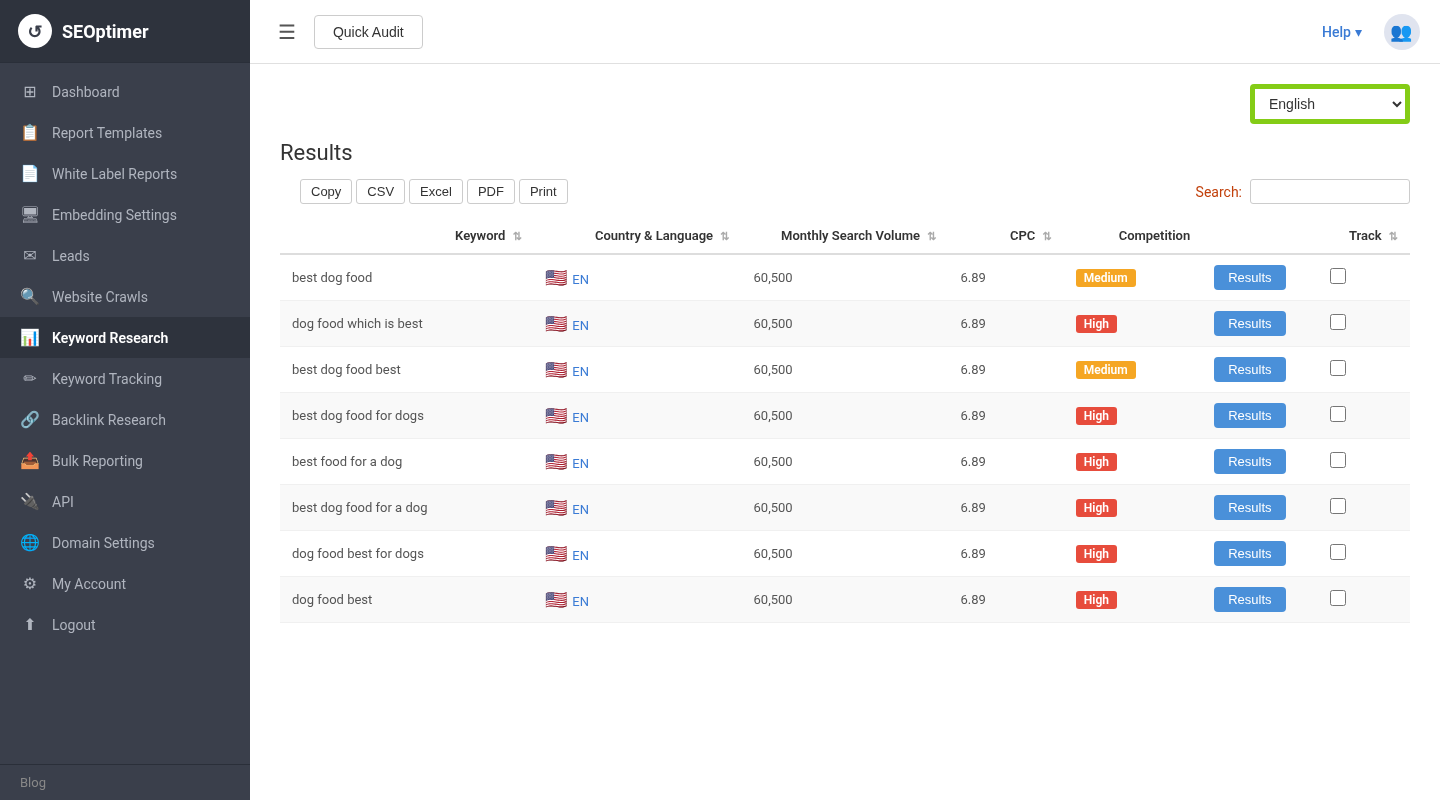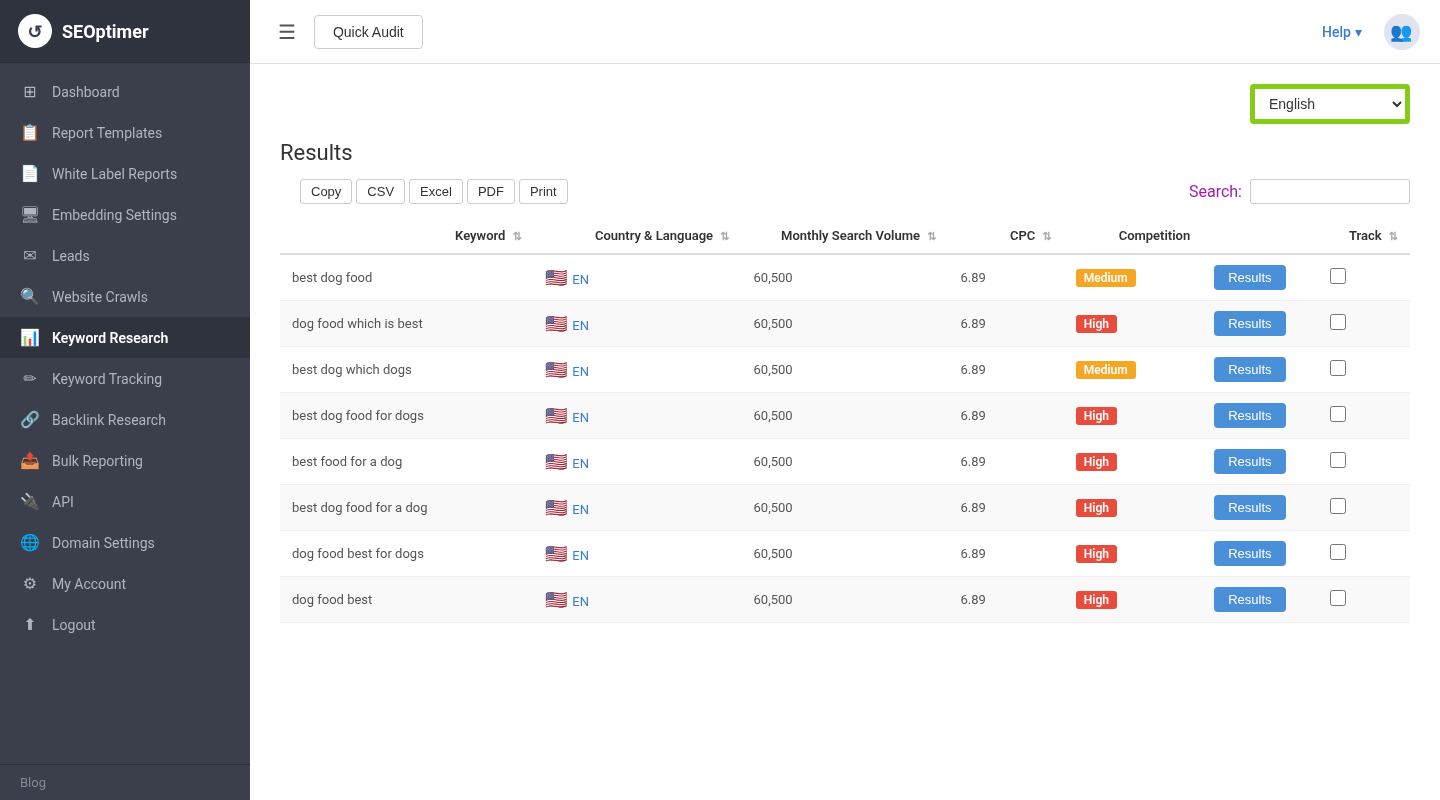--- a/index.html
+++ b/index.html
@@ -153,21 +153,21 @@
     .export-btn {
       padding: 4px 10px;
       border: 1px solid #ccc;
       background: #fff;
       border-radius: 3px;
       font-size: 13px;
       color: #333;
       cursor: pointer;
     }
     .search-row { display: flex; align-items: center; gap: 8px; }
-    .search-label { font-size: 16px; color: #a21caf; text-align: center; }
+    .search-label { font-size: 14px; color: #c2410c; text-align: center; }
     .search-input {
       padding: 4px 8px;
       border: 1px solid #ccc;
       border-radius: 3px;
       font-size: 13px;
       width: 160px;
     }
 
     
     .results-table {
@@ -359,21 +359,21 @@
           <tr>
     <td class="col-keyword">dog food which is best</td>
     <td class="col-country"><span class="flag">🇺🇸</span><span class="lang-code">EN</span></td>
     <td class="col-volume">60,500</td>
     <td class="col-cpc">6.89</td>
     <td class="col-competition"><span class="badge badge-high">High</span></td>
     <td class="col-results"><button class="results-btn">Results</button></td>
     <td class="col-track"><input type="checkbox" class="track-checkbox" style=""></td>
   </tr>
           <tr>
-    <td class="col-keyword">best dog which dogs</td>
+    <td class="col-keyword">best dog food best</td>
     <td class="col-country"><span class="flag">🇺🇸</span><span class="lang-code">EN</span></td>
     <td class="col-volume">60,500</td>
     <td class="col-cpc">6.89</td>
     <td class="col-competition"><span class="badge badge-medium">Medium</span></td>
     <td class="col-results"><button class="results-btn">Results</button></td>
     <td class="col-track"><input type="checkbox" class="track-checkbox" style=""></td>
   </tr>
           <tr>
     <td class="col-keyword">best dog food for dogs</td>
     <td class="col-country"><span class="flag">🇺🇸</span><span class="lang-code">EN</span></td>

